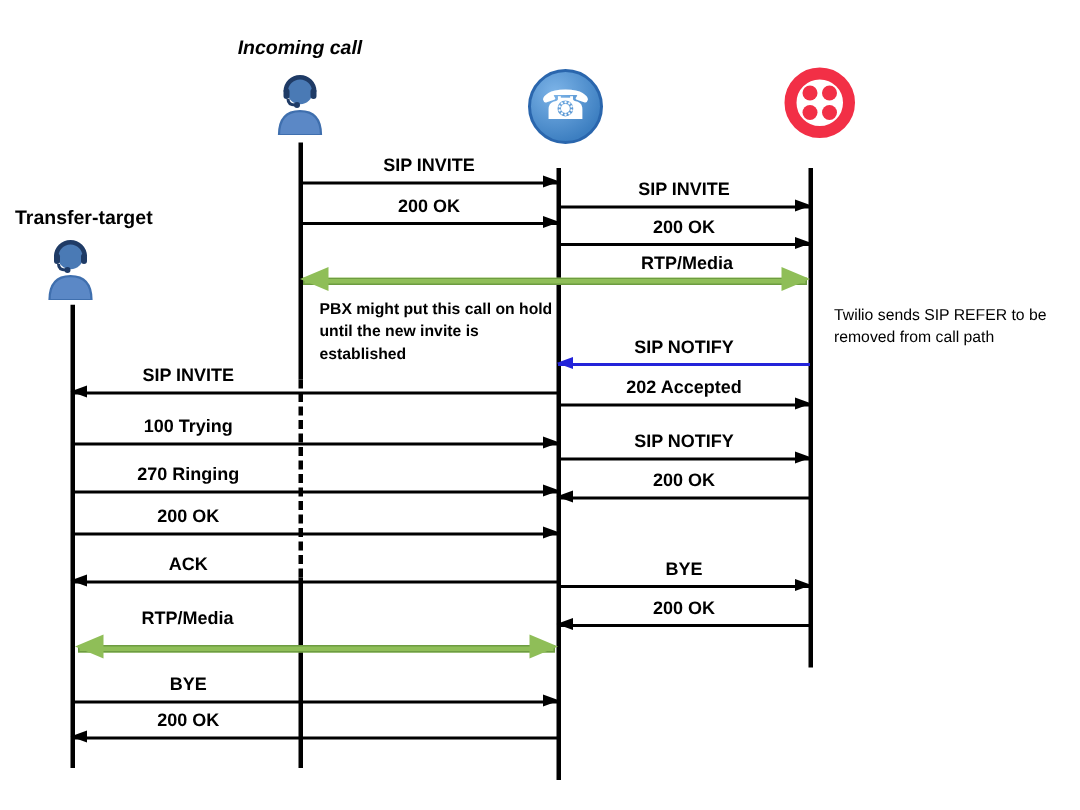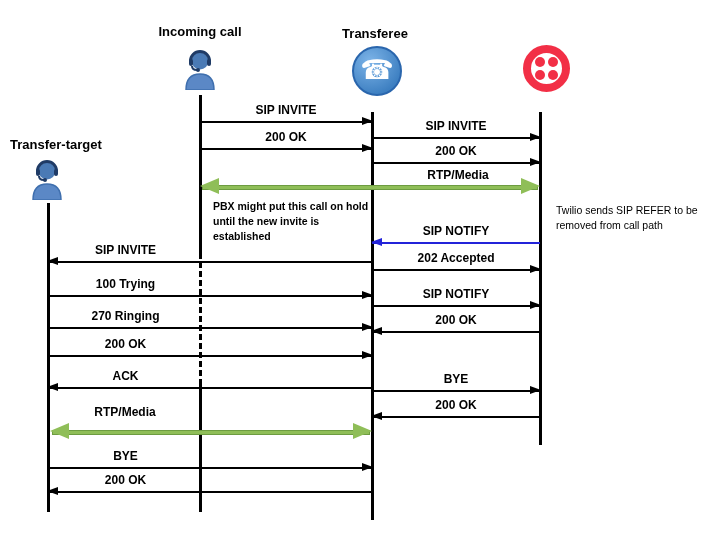--- a/index.html
+++ b/index.html
@@ -67,34 +67,33 @@
 
 <div id="canvas">
 
   <div class="lifeline" style="left:47px;top:203px;height:309px;"></div>
   <div class="lifeline" style="left:199px;top:95px;height:158px;"></div>
   <div class="lifeline-dashed" style="left:199px;top:253px;height:132px;"></div>
   <div class="lifeline" style="left:199px;top:385px;height:127px;"></div>
   <div class="lifeline" style="left:371px;top:112px;height:408px;"></div>
   <div class="lifeline" style="left:539px;top:112px;height:333px;"></div>
 
-  <div class="actor-label" style="left:130px;top:24px;width:140px;">Incoming call</div>
+  <div class="actor-label" style="left:130px;top:24px;width:140px;font-style:italic;">Incoming call</div>
   <div class="icon-card" style="left:165px;top:45px;width:70px;height:48px;">
     <svg class="person-svg" width="48" height="42" viewBox="0 0 48 42">
       <path d="M10 42 q0 -16 14 -16 q14 0 14 16 z" fill="#5b88c6" stroke="#3f6fae" stroke-width="1.5"></path>
       <circle cx="24" cy="13" r="8.5" fill="#4a7ab5"></circle>
       <path d="M14.5 13 a9.5 9.5 0 0 1 19 0" fill="none" stroke="#1f3b66" stroke-width="3"></path>
       <rect x="13" y="11" width="4" height="7" rx="2" fill="#1f3b66"></rect>
       <rect x="31" y="11" width="4" height="7" rx="2" fill="#1f3b66"></rect>
       <path d="M16 18 q0 4 5 4" fill="none" stroke="#1f3b66" stroke-width="2"></path>
       <circle cx="22" cy="22" r="2" fill="#1f3b66"></circle>
     </svg>
   </div>
 
-  <div class="actor-label" style="left:315px;top:26px;width:120px;">Transferee</div>
   <div class="phone-circle" style="left:352px;top:46px;">
     <span class="phone-glyph">☎</span>
   </div>
 
   <div class="actor-label" style="left:488px;top:26px;width:120px;margin-top:27px;">Transferor</div>
   <div class="icon-card" style="left:510px;top:42px;width:73px;height:53px;">
     <div style="position:relative;width:47px;height:47px;">
       <div class="twilio-ring"></div>
       <div class="twilio-dots" style="left:12px;top:12px;">
         <div class="tdot"></div>

